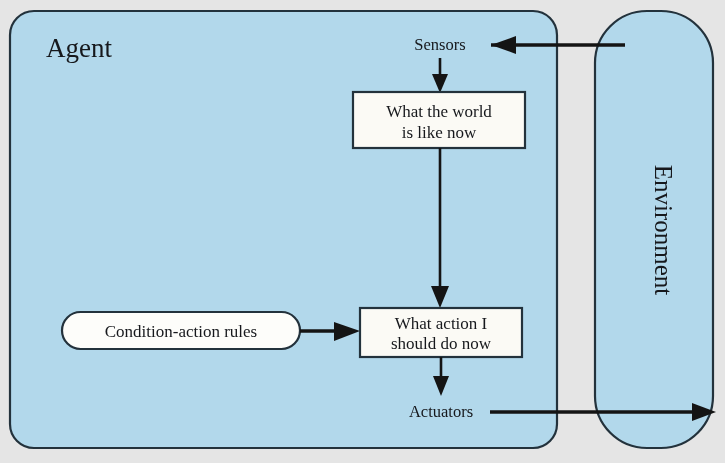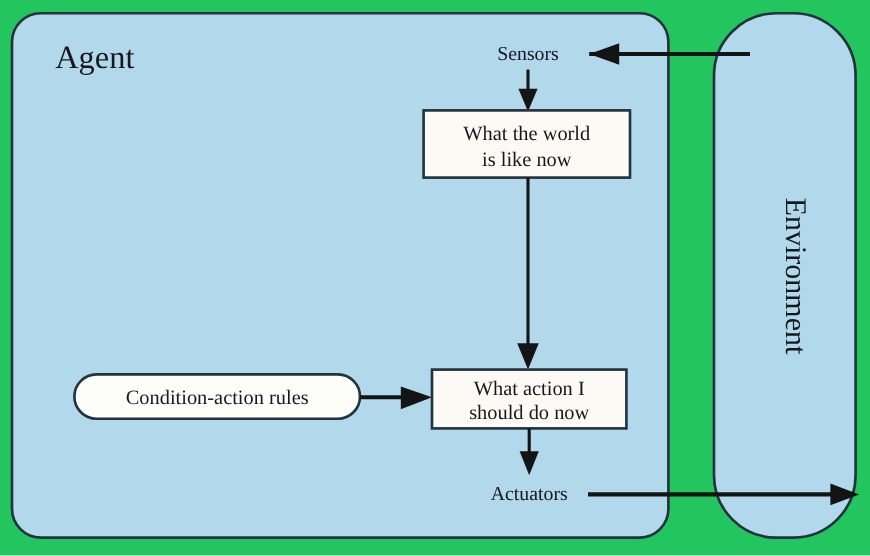--- a/index.html
+++ b/index.html
@@ -10,21 +10,21 @@
   body {
     width: 725px;
     height: 463px;
     font-family: "Liberation Serif", "DejaVu Serif", serif;
     overflow: hidden;
   }
   #canvas-wrap {
     position: relative;
     width: 725px;
     height: 463px;
-    background: #22c55e;
+    background: #e5e5e5;
   }
   svg#diagram {
     display: block;
     width: 725px;
     height: 463px;
   }
   .panel-fill { fill: #b2d8eb; }
   .panel-stroke { stroke: #23323c; stroke-width: 2.2; }
   .box-fill { fill: #fbfaf5; }
   .box-stroke { stroke: #23323c; stroke-width: 2.2; }

